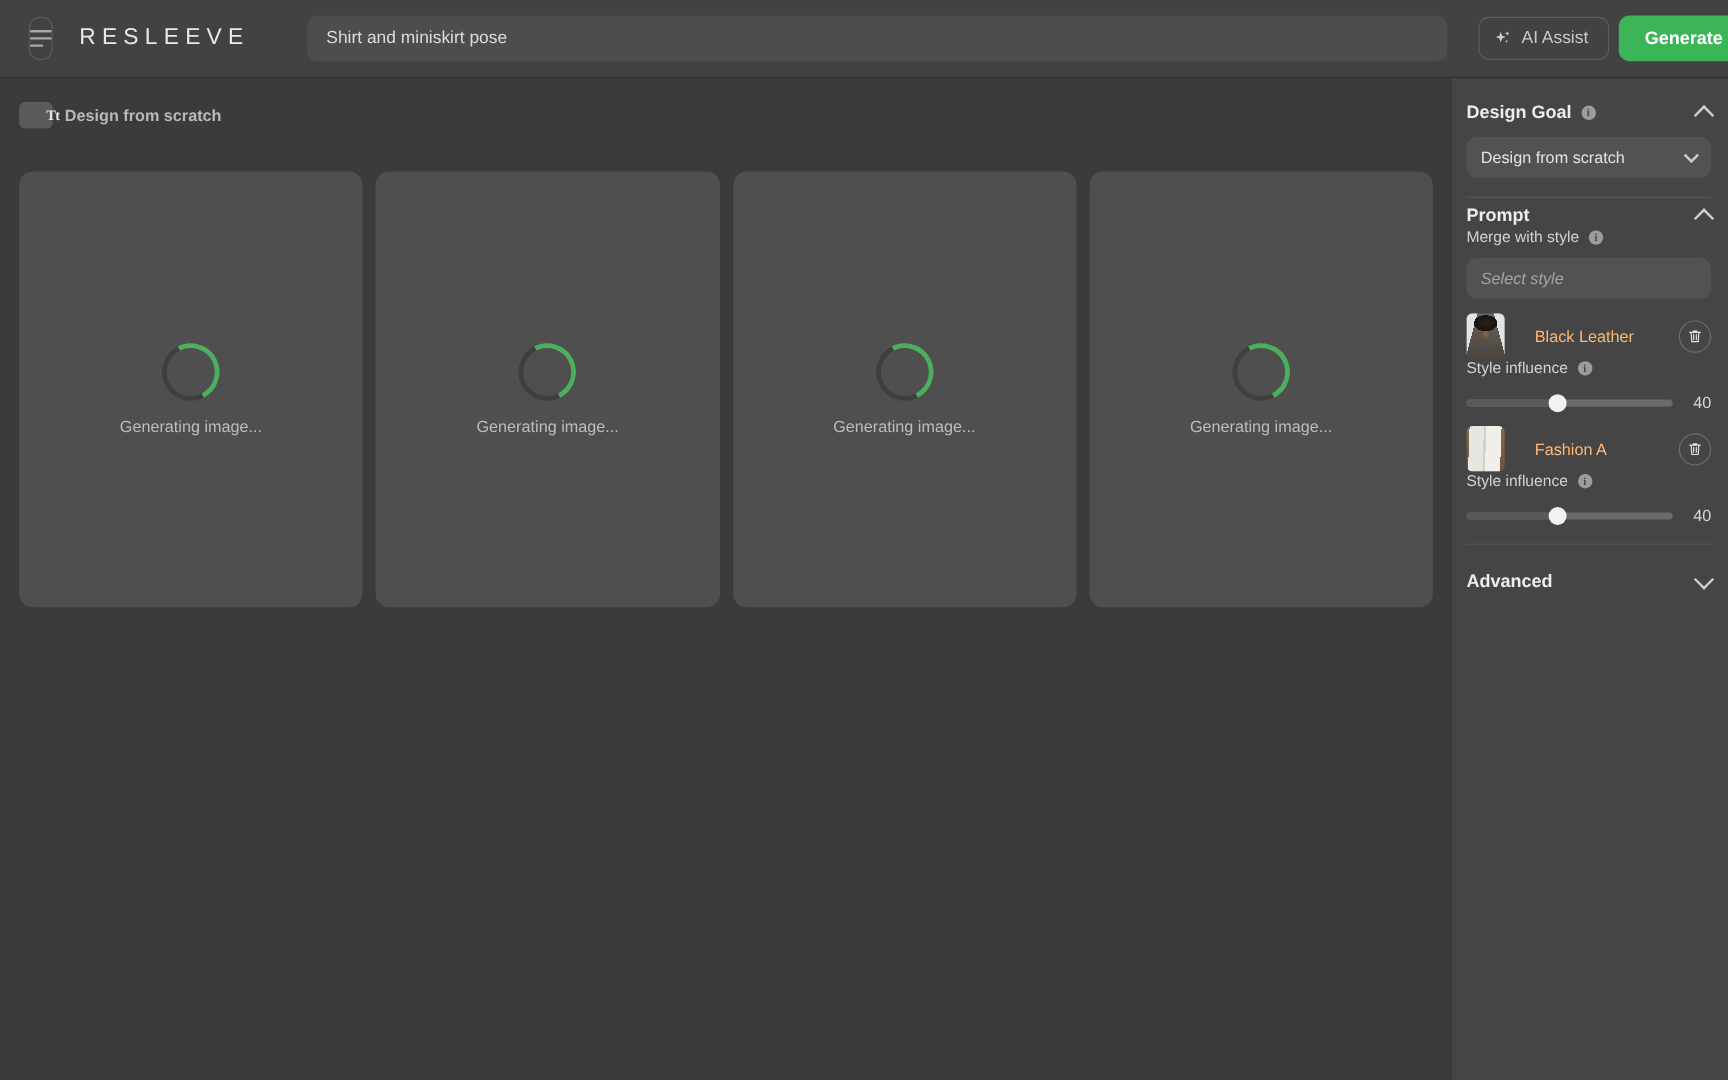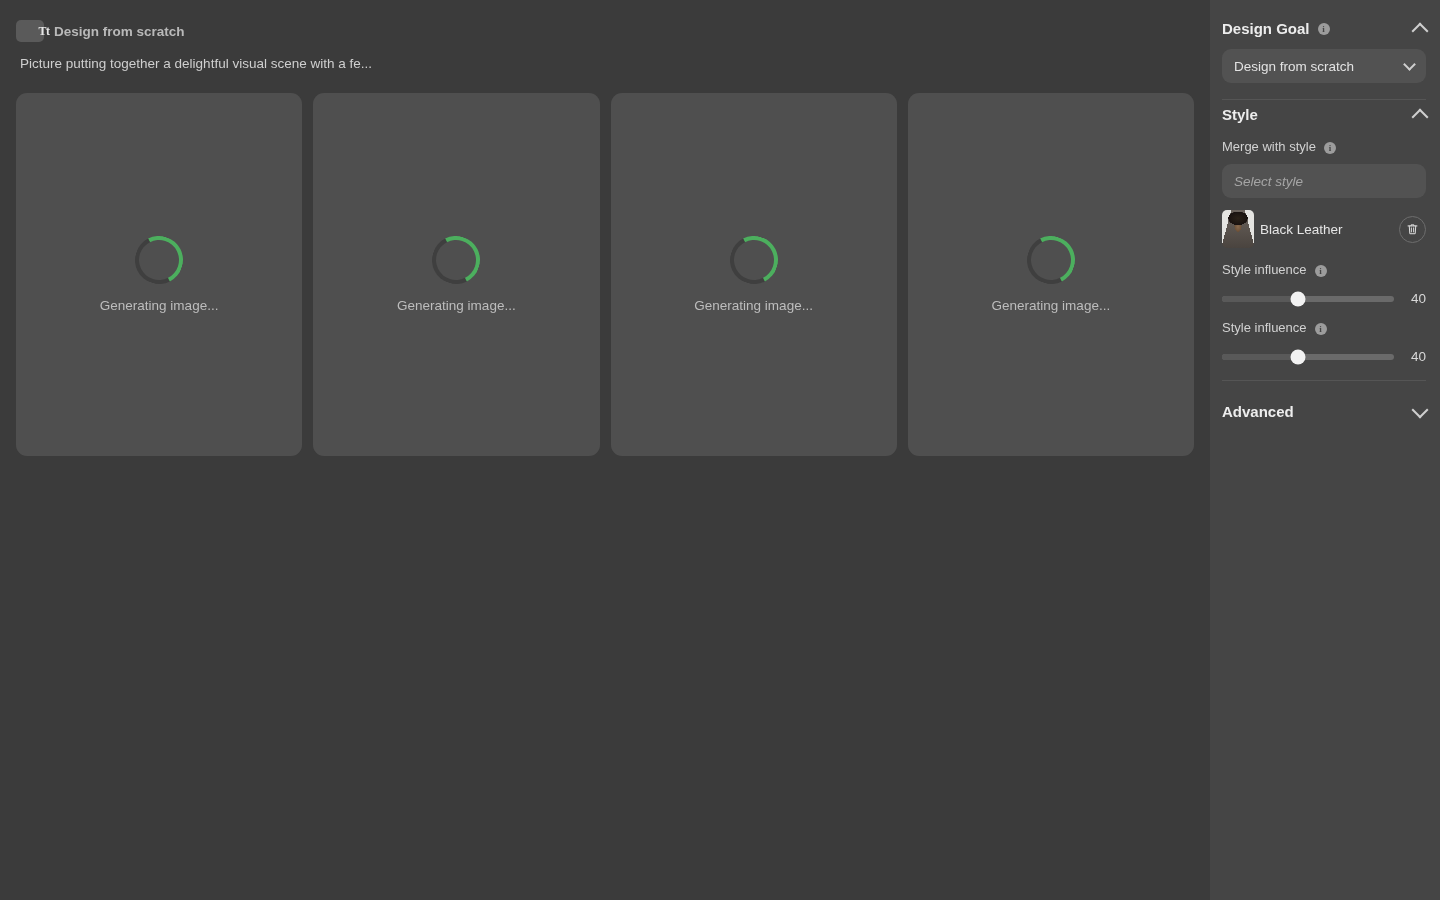--- a/index.html
+++ b/index.html
@@ -193,23 +193,22 @@
     width: 9px; height: 9px;
     border-right: 2px solid #cfcfcf;
     border-bottom: 2px solid #cfcfcf;
     transform: rotate(45deg);
     margin-top: -4px;
   }
 
   .divider { height: 1px; background: #555555; margin: 16px 0 0 0; }
 
   .field-label {
-    display: flex; align-items: flex-end;
+    display: flex; align-items: center;
     color: #d2d2d2; font-size: 13px;
-    margin-top: 14px;
   }
 
   .style-item {
     display: flex; align-items: center;
     margin-top: 12px;
   }
   .thumb {
     width: 32px; height: 38px;
     border-radius: 5px;
     flex: 0 0 auto;
@@ -222,21 +221,21 @@
       radial-gradient(ellipse 5px 7px at 50% 44%, #8a6a4e 0%, #6b5038 70%, rgba(0,0,0,0) 71%),
       linear-gradient(105deg, rgba(235,235,232,0.95) 0 22%, rgba(0,0,0,0) 22%),
       linear-gradient(255deg, rgba(235,235,232,0.95) 0 22%, rgba(0,0,0,0) 22%),
       linear-gradient(#6a625c, #4a443f);
   }
   .thumb.fashion-a {
     background:
       linear-gradient(92deg, rgba(0,0,0,0) 0 8%, #e8e6e1 8% 44%, #d3d0c9 44% 50%, #f1efea 50% 88%, rgba(0,0,0,0) 88%),
       linear-gradient(#8a6a4c, #6d513a);
   }
-  .style-name { color: #e5e5e5; font-size: 13.5px; margin-left: 6px; }
+  .style-name { color: #fdba74; font-size: 13.5px; margin-left: 25px; }
   .trash-btn {
     margin-left: auto;
     width: 27px; height: 27px;
     border-radius: 50%;
     border: 1px solid #6d6d6d;
     background: transparent;
     display: flex; align-items: center; justify-content: center;
     cursor: pointer;
     flex: 0 0 auto;
   }
@@ -264,31 +263,48 @@
   }
   .slider-val { color: #d8d8d8; font-size: 13.5px; width: 22px; text-align: right; }
 
   .adv-head { margin-top: 16px; justify-content: center; }
 </style>
 </head>
 <body>
 
 <div class="app">
 
+  <div class="topbar">
+    <div class="menu-btn">
+      <span></span>
+      <span></span>
+      <span></span>
+    </div>
+    <div class="brand">RESLEEVE</div>
+    <input class="prompt-bar" value="Shirt and miniskirt pose" style="">
+    <button class="ai-assist">
+      <svg width="15" height="15" viewBox="0 0 16 16">
+        <path d="M6 1.6 L7.2 5.1 L10.4 6.3 L7.2 7.5 L6 11 L4.8 7.5 L1.6 6.3 L4.8 5.1 Z" fill="#cccccc"></path>
+        <path d="M11.8 1 L12.35 2.5 L13.8 3 L12.35 3.5 L11.8 5 L11.25 3.5 L9.8 3 L11.25 2.5 Z" fill="#cccccc"></path>
+        <path d="M11.2 8.6 L11.6 9.7 L12.7 10.1 L11.6 10.5 L11.2 11.6 L10.8 10.5 L9.7 10.1 L10.8 9.7 Z" fill="#cccccc"></path>
+      </svg>
+      <span>AI Assist</span>
+    </button>
+    <button class="generate-btn">Generate</button>
+  </div>
 
   <div class="body-row">
 
     <div class="canvas">
       <div class="canvas-head">
         <div class="design-row">
           <div class="tt-icon">Tt</div>
           <div class="design-label">Design from scratch</div>
         </div>
         <div class="prompt-block">
-          <div class="prompt-text">Picture putting together a delightful visual scene with a fe...</div>
         </div>
       </div>
 
       <div class="cards">
         <div class="card">
           <div class="spinner"></div>
           <div class="card-label">Generating image...</div>
         </div>
         <div class="card">
           <div class="spinner"></div>
@@ -313,21 +329,21 @@
         <span class="chev"></span>
       </div>
       <div class="select-box">
         <span>Design from scratch</span>
         <span class="select-chev"></span>
       </div>
 
       <div class="divider"></div>
 
       <div class="sec-head">
-        <span class="sec-title">Style</span>
+        <span class="sec-title">Prompt</span>
         <span class="chev"></span>
       </div>
 
       <div class="field-label">
         <span>Merge with style</span>
         <span class="info-dot">i</span>
       </div>
 
       <div class="select-box placeholder">
         <span>Select style</span>
@@ -347,20 +363,29 @@
         <span class="info-dot">i</span>
       </div>
       <div class="slider-row">
         <div class="track">
           <div class="fill" style="width:44%"></div>
           <div class="thumb-knob" style="left:44%"></div>
         </div>
         <span class="slider-val">40</span>
       </div>
 
+      <div class="style-item">
+        <div class="thumb fashion-a"></div>
+        <div class="style-name">Fashion A</div>
+        <button class="trash-btn">
+          <svg width="13" height="13" viewBox="0 0 16 16">
+            <path d="M2.5 3.6h11M6.2 3.6V2.3h3.6v1.3M4 3.6l0.7 9.6h6.6L12 3.6M6.6 6v5M9.4 6v5" stroke="#e2e2e2" stroke-width="1.2" fill="none" stroke-linecap="round" stroke-linejoin="round"></path>
+          </svg>
+        </button>
+      </div>
       <div class="field-label">
         <span>Style influence</span>
         <span class="info-dot">i</span>
       </div>
       <div class="slider-row">
         <div class="track">
           <div class="fill" style="width:44%"></div>
           <div class="thumb-knob" style="left:44%"></div>
         </div>
         <span class="slider-val">40</span>

